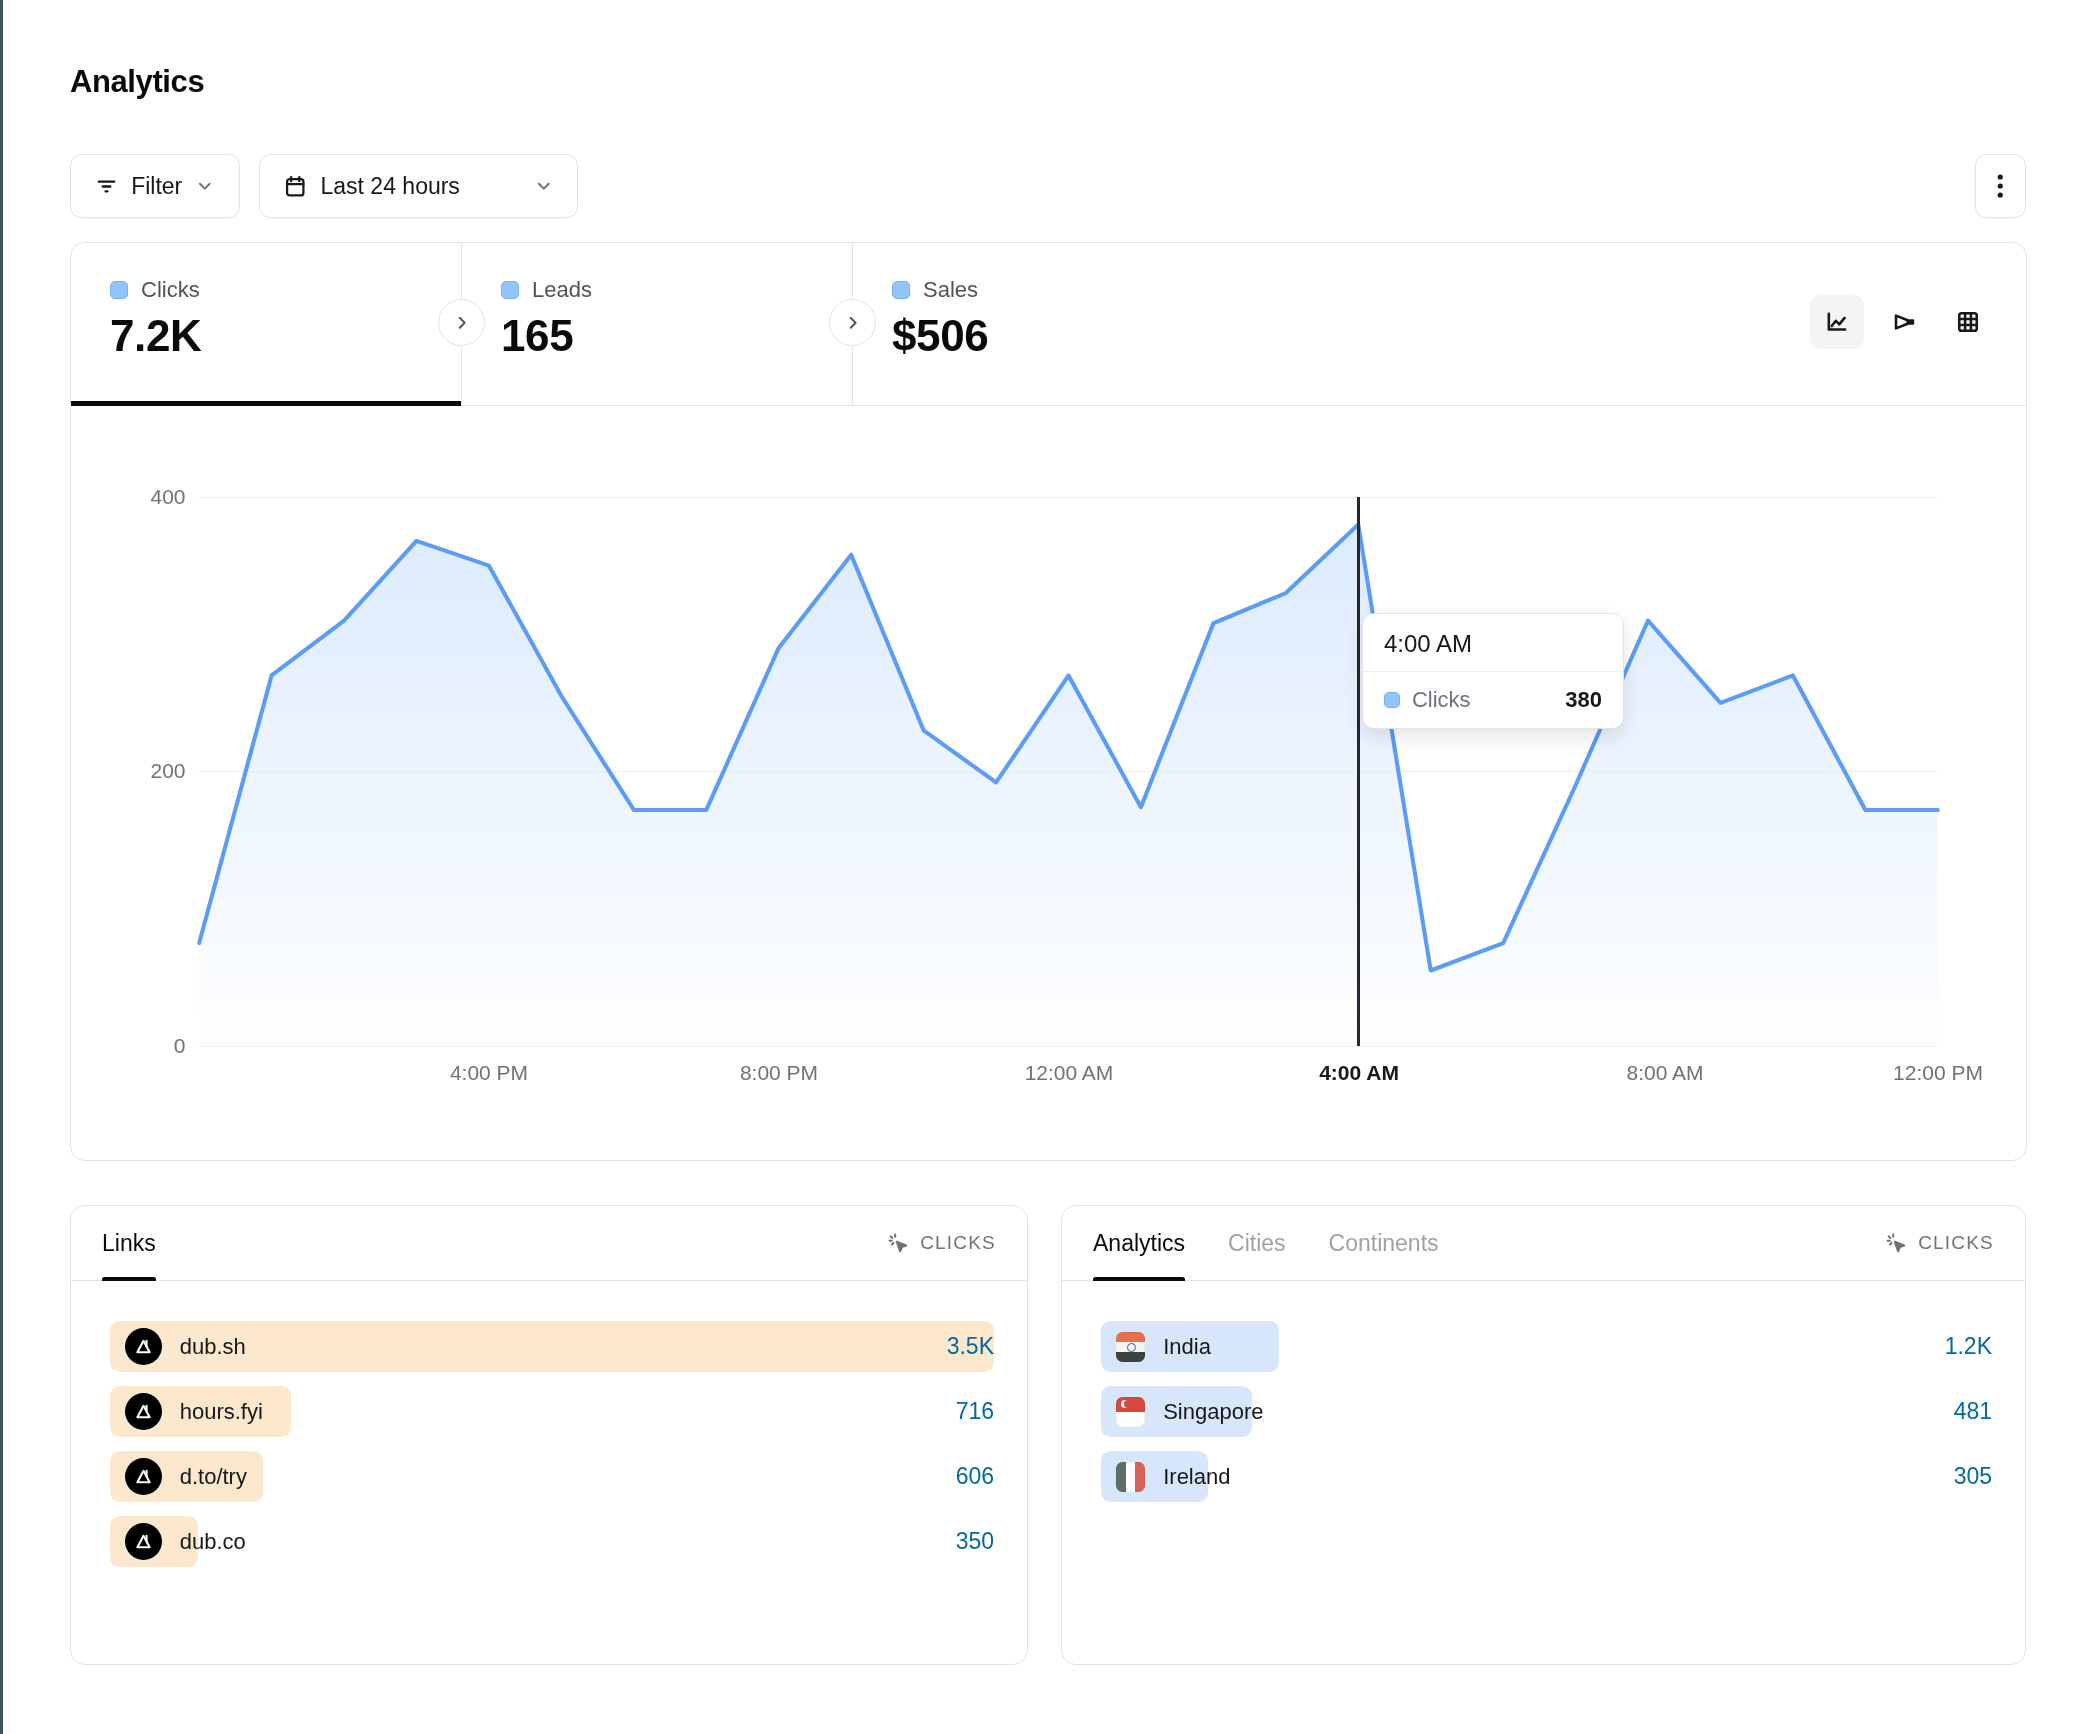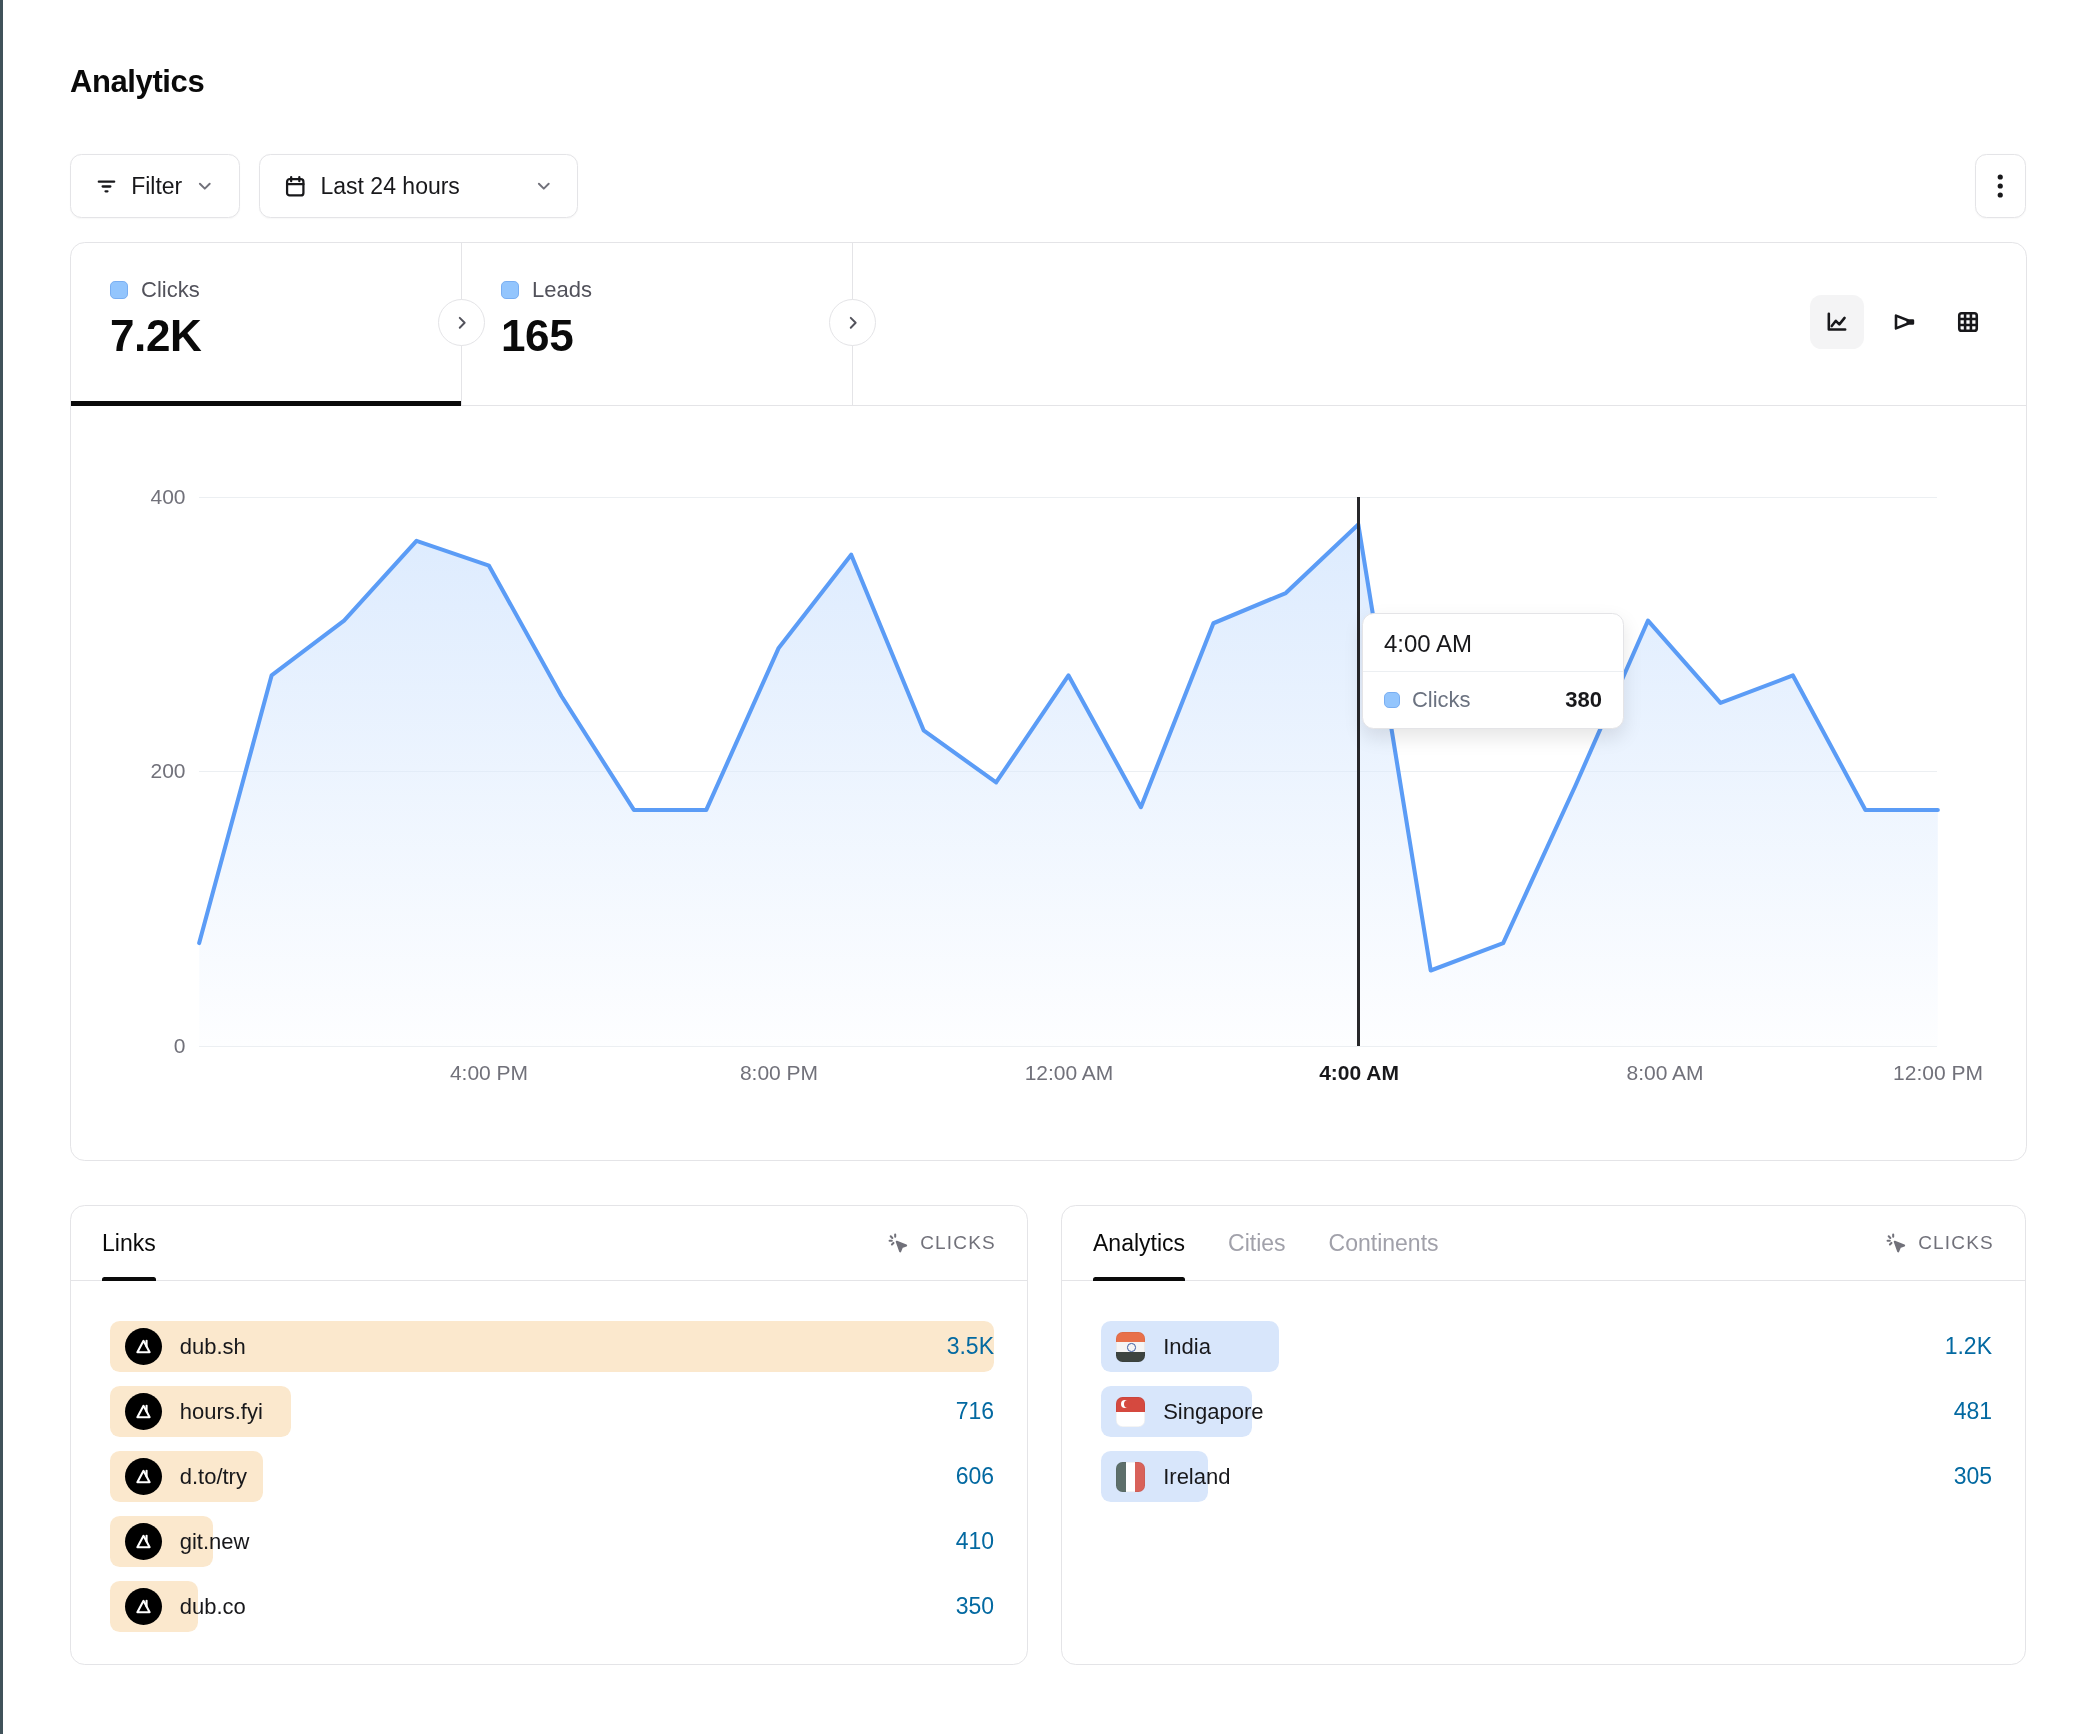--- a/index.html
+++ b/index.html
@@ -153,20 +153,27 @@
         </div>
         <div class="stat-value">165</div>
       </div>
       <div class="vdiv" style="left:781px;"></div>
       <div class="chev-circle" style="left:758px;">
         <svg width="19.6" height="19.6" viewBox="0 0 24 24" fill="none" stroke="#52525b" stroke-width="2.4" stroke-linecap="round" stroke-linejoin="round">
             <path d="M9.5 6l6 6-6 6"></path>
           </svg>
       </div>
 
+      <div class="stat-tab" style="left:782px; width:409px;">
+        <div class="legend">
+          <span class="sq"></span>
+          <span>Sales</span>
+        </div>
+        <div class="stat-value">$506</div>
+      </div>
 
       <div class="view-toggles">
         <div class="icon-btn active">
           <svg width="28" height="28" viewBox="0 0 24 24" fill="none" stroke="#18181b" stroke-width="2.2" stroke-linecap="round" stroke-linejoin="round">
               <path d="M5 5v13.5h14"></path>
               <path d="M7.5 15.5l3.5-4.5 3 3 4.5-5.5"></path>
             </svg>
         </div>
         <div class="icon-btn">
           <svg width="28" height="28" viewBox="0 0 24 24" fill="none" stroke="#18181b" stroke-width="2.2" stroke-linejoin="round">
@@ -275,33 +282,20 @@
               <svg width="21" height="21" viewBox="0 0 24 24" fill="none" stroke="#fff" stroke-width="2.4" stroke-linejoin="round">
                 <path d="M12 5.5L19 18.5H5Z"></path>
                 <path d="M15.5 5.5v6.5" stroke-linecap="round"></path>
               </svg>
             </span>
             <span>d.to/try</span>
           </div>
           <span class="row-value">606</span>
         </div>
         <div class="row">
-          <div class="row-bar" style="width: 11.7%;"></div>
-          <div class="row-content">
-            <span class="logo-circle">
-              <svg width="21" height="21" viewBox="0 0 24 24" fill="none" stroke="#fff" stroke-width="2.4" stroke-linejoin="round">
-                <path d="M12 5.5L19 18.5H5Z"></path>
-                <path d="M15.5 5.5v6.5" stroke-linecap="round"></path>
-              </svg>
-            </span>
-            <span>git.new</span>
-          </div>
-          <span class="row-value">410</span>
-        </div>
-        <div class="row">
           <div class="row-bar" style="width: 10%;"></div>
           <div class="row-content">
             <span class="logo-circle">
               <svg width="21" height="21" viewBox="0 0 24 24" fill="none" stroke="#fff" stroke-width="2.4" stroke-linejoin="round">
                 <path d="M12 5.5L19 18.5H5Z"></path>
                 <path d="M15.5 5.5v6.5" stroke-linecap="round"></path>
               </svg>
             </span>
             <span>dub.co</span>
           </div>

